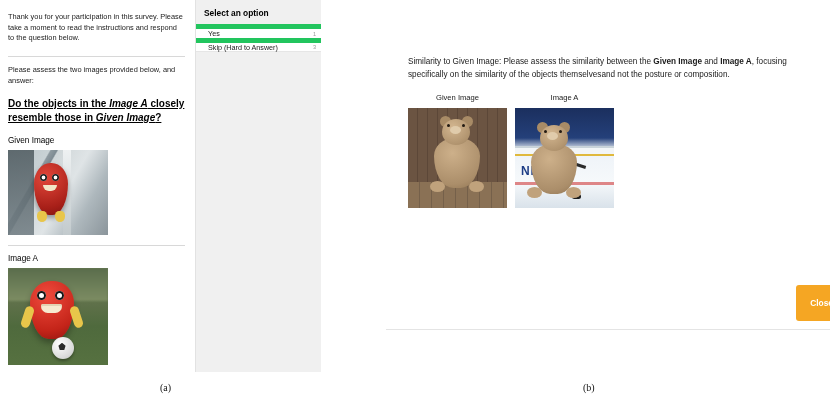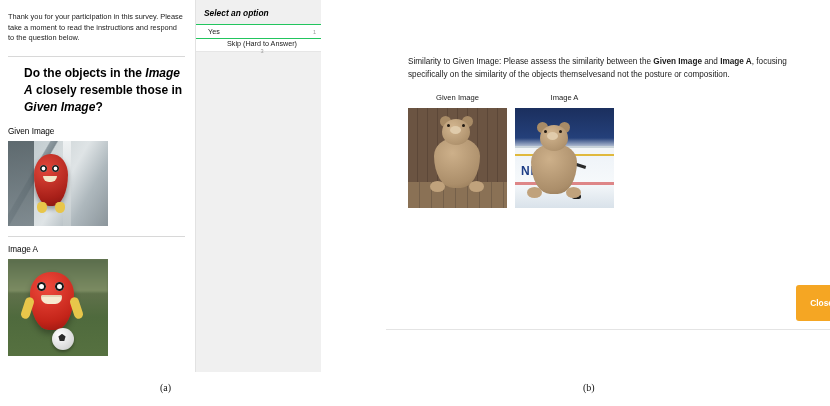--- a/index.html
+++ b/index.html
@@ -40,25 +40,26 @@
     border-top: 1px solid #d8d8d8;
     margin: 8px 0 8px 0;
   }
   .survey-instr {
     font-size: 7.4px;
     line-height: 1.45;
     color: #1a1a1a;
     margin: 0 0 10px 0;
   }
   .survey-question {
-    font-size: 12px;
+    font-size: 10px;
     font-weight: bold;
     line-height: 1.4;
     color: #000;
-    margin: 0 0 11px 16px;
+    margin: 0 0 11px 0;
+    text-decoration: underline;
   }
   .survey-question i { font-style: italic; }
   .img-label {
     font-size: 8.2px;
     color: #000;
     margin: 0 0 5px 0;
   }
   .thumb {
     width: 100px;
     height: 85px;
@@ -186,34 +187,33 @@
     width: 126px;
     height: 100%;
     background: #f0f0f0;
     border-left: 1px solid #e2e2e2;
   }
   .options-title {
     font-size: 8.4px;
     font-weight: bold;
     color: #000;
     padding: 8px 12px 6px 8px;
-    font-style: italic;
   }
   .option-row {
     display: flex;
     align-items: center;
     justify-content: space-between;
     height: 14px;
     padding: 0 5px 0 12px;
     background: #ffffff;
-    border-top: 1px solid #22c55e;
+    border-top: 5px solid #22c55e;
     font-size: 7.2px;
     color: #1a1a1a;
   }
-  .option-row:last-child { border-bottom: 1px solid #e6e6e6; flex-direction: column; }
+  .option-row:last-child { border-bottom: 1px solid #e6e6e6; }
   .option-key { font-size: 5.6px; color: #9a9a9a; }
 
   
   .panel-b {
     position: absolute;
     left: 347px; top: 0;
     width: 483px; height: 372px;
     background: #ffffff;
   }
   .modal {
@@ -397,20 +397,21 @@
 </head>
 <body>
 
 <div class="page">
 
   <div class="panel-a">
 
     <div class="survey-left">
       <p class="survey-intro">Thank you for your participation in this survey. Please take a moment to read the instructions and respond to the question below.</p>
       <div class="divider"></div>
+      <p class="survey-instr">Please assess the two images provided below, and answer:</p>
       <p class="survey-question"><span>Do the objects in the </span><i>Image A</i><span> closely resemble those in </span><i>Given Image</i><span>?</span></p>
 
       <p class="img-label">Given Image</p>
       <div class="thumb">
         <div class="img-window"></div>
         <div class="monster-a">
           <span class="eye l"></span>
           <span class="eye r"></span>
           <span class="mouth"></span>
           <span class="leg l"></span>

